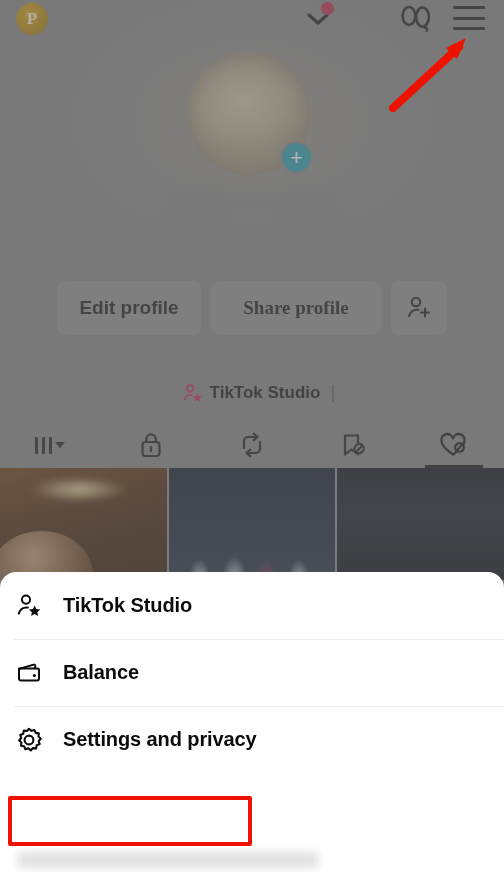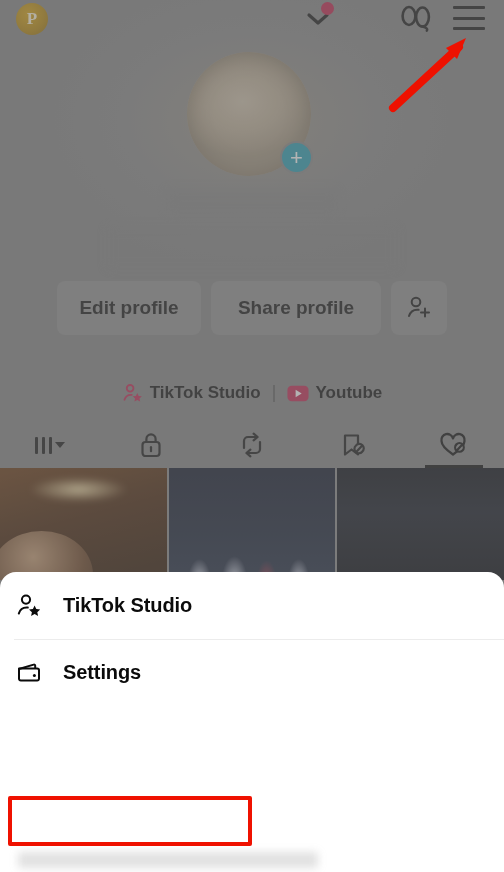--- a/index.html
+++ b/index.html
@@ -84,21 +84,21 @@
     position:absolute; left:0; right:0; top:280px; height:56px;
     display:flex; justify-content:center; align-items:center; gap:10px; z-index:3;
   }
   .act-btn {
     height:54px; border-radius:8px;
     background:rgba(255,255,255,.10);
     display:flex; align-items:center; justify-content:center;
     color:#171717; font-size:19px; font-weight:600;
   }
   #edit-profile-button  { width:144px; }
-  #share-profile-button { width:170px; }
+  #share-profile-button { width:170px;font-family:Liberation Serif, serif; }
   #add-friends-button   { width:56px; }
 
   
   #shortcuts {
     position:absolute; left:0; right:0; top:377px; height:32px;
     display:flex; align-items:center; justify-content:center; z-index:3;
   }
   .shortcut { display:flex; align-items:center; gap:7px; padding:0 12px; }
   .shortcut span { font-size:17px; font-weight:700; color:#141414; }
   .sc-sep { width:1px; height:17px; background:rgba(60,60,60,.45); }
@@ -255,27 +255,20 @@
         <path d="M16 10.4 l1.45 3.1 3.35.4-2.5 2.3.7 3.3-3-1.7-3 1.7.7-3.3-2.5-2.3 3.35-.4z" fill="#c42a55"></path>
       </svg>
       <span>TikTok Studio</span>
     </div>
 
     <div class="sc-sep"></div>
 
 
     <div class="sc-sep"></div>
 
-    <div class="shortcut">
-      <svg width="22" height="17" viewBox="0 0 24 18">
-        <rect x="0.5" y="0.5" width="23" height="17" rx="4.6" fill="#c42a55"></rect>
-        <path d="M9.4 4.8 L16 9 L9.4 13.2 z" fill="#ffffff"></path>
-      </svg>
-      <span>Youtube</span>
-    </div>
   </div>
 
   <div id="tab-bar">
 
     <div class="tab">
       <div class="tab-grid">
         <i></i>
         <i></i>
         <i></i>
       </div>
@@ -339,24 +332,33 @@
   </div>
 
   <div class="menu-item">
     <span class="menu-icon">
       <svg width="26" height="26" viewBox="0 0 26 26">
         <path d="M3 8.6 h18.2 a1.8 1.8 0 0 1 1.8 1.8 v8.4 a1.8 1.8 0 0 1 -1.8 1.8 H4.8 A1.8 1.8 0 0 1 3 18.8 z" fill="none" stroke="#0b0b0b" stroke-width="2" stroke-linejoin="round"></path>
         <path d="M3 9 L17.6 4.6 a1.2 1.2 0 0 1 1.6 1.15 V8.6" fill="none" stroke="#0b0b0b" stroke-width="2" stroke-linejoin="round"></path>
         <circle cx="18.4" cy="15.4" r="1.5" fill="#0b0b0b"></circle>
       </svg>
     </span>
-    <span class="menu-label">Settings</span>
-  </div>
-
-
+    <span class="menu-label">Balance</span>
+  </div>
+
+
+  <div class="menu-item">
+    <span class="menu-icon">
+      <svg width="26" height="26" viewBox="0 0 26 26">
+        <path d="M13 1.8 l2.45 2.05 3.0-.9 1.25 2.9 3.1.55 -.35 3.15 2.3 2.15 -2.05 2.4 .95 3.0 -2.95 1.2 -.6 3.1 -3.15-.3 -2.2 2.3 -2.35-2.1 -3.05 .95 -1.2-2.95 -3.1-.6 .3-3.15 -2.25-2.2 2.1-2.35 -.9-3.05 2.95-1.2 .55-3.1 3.15 .35z" fill="none" stroke="#0b0b0b" stroke-width="2.1" stroke-linejoin="round"></path>
+        <circle cx="13" cy="13" r="4.4" fill="none" stroke="#0b0b0b" stroke-width="2.1"></circle>
+      </svg>
+    </span>
+    <span class="menu-label">Settings and privacy</span>
+  </div>
 </div>
 
 <div id="obscured-footer"></div>
 
 <div id="annotation-layer">
   <svg width="504" height="872" viewBox="0 0 504 872" style="position:absolute;inset:0;">
     <line x1="393" y1="108" x2="459" y2="47" stroke="#ee1100" stroke-width="8" stroke-linecap="round"></line>
     <path d="M466 38 L446 48 L457 59 z" fill="#ee1100"></path>
   </svg>
   <div id="settings-highlight-box"></div>

